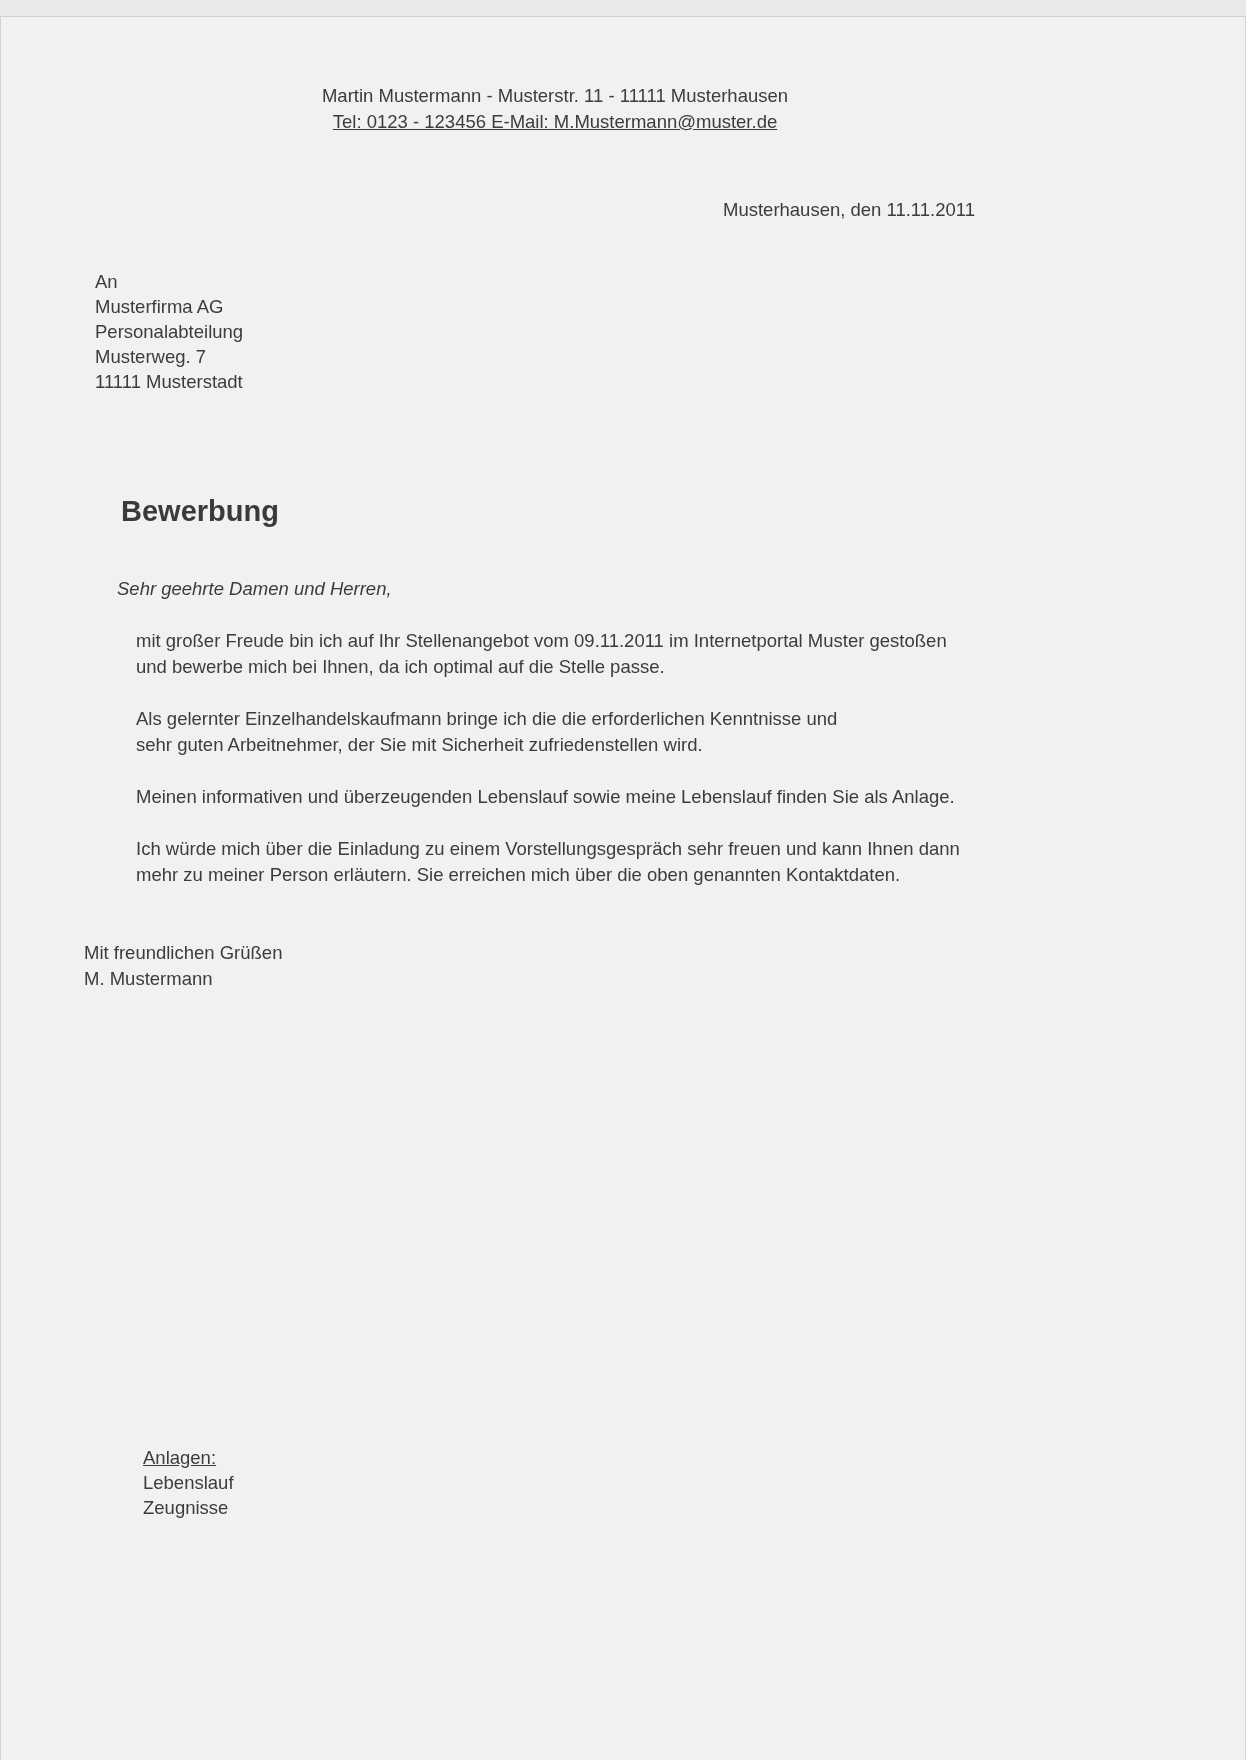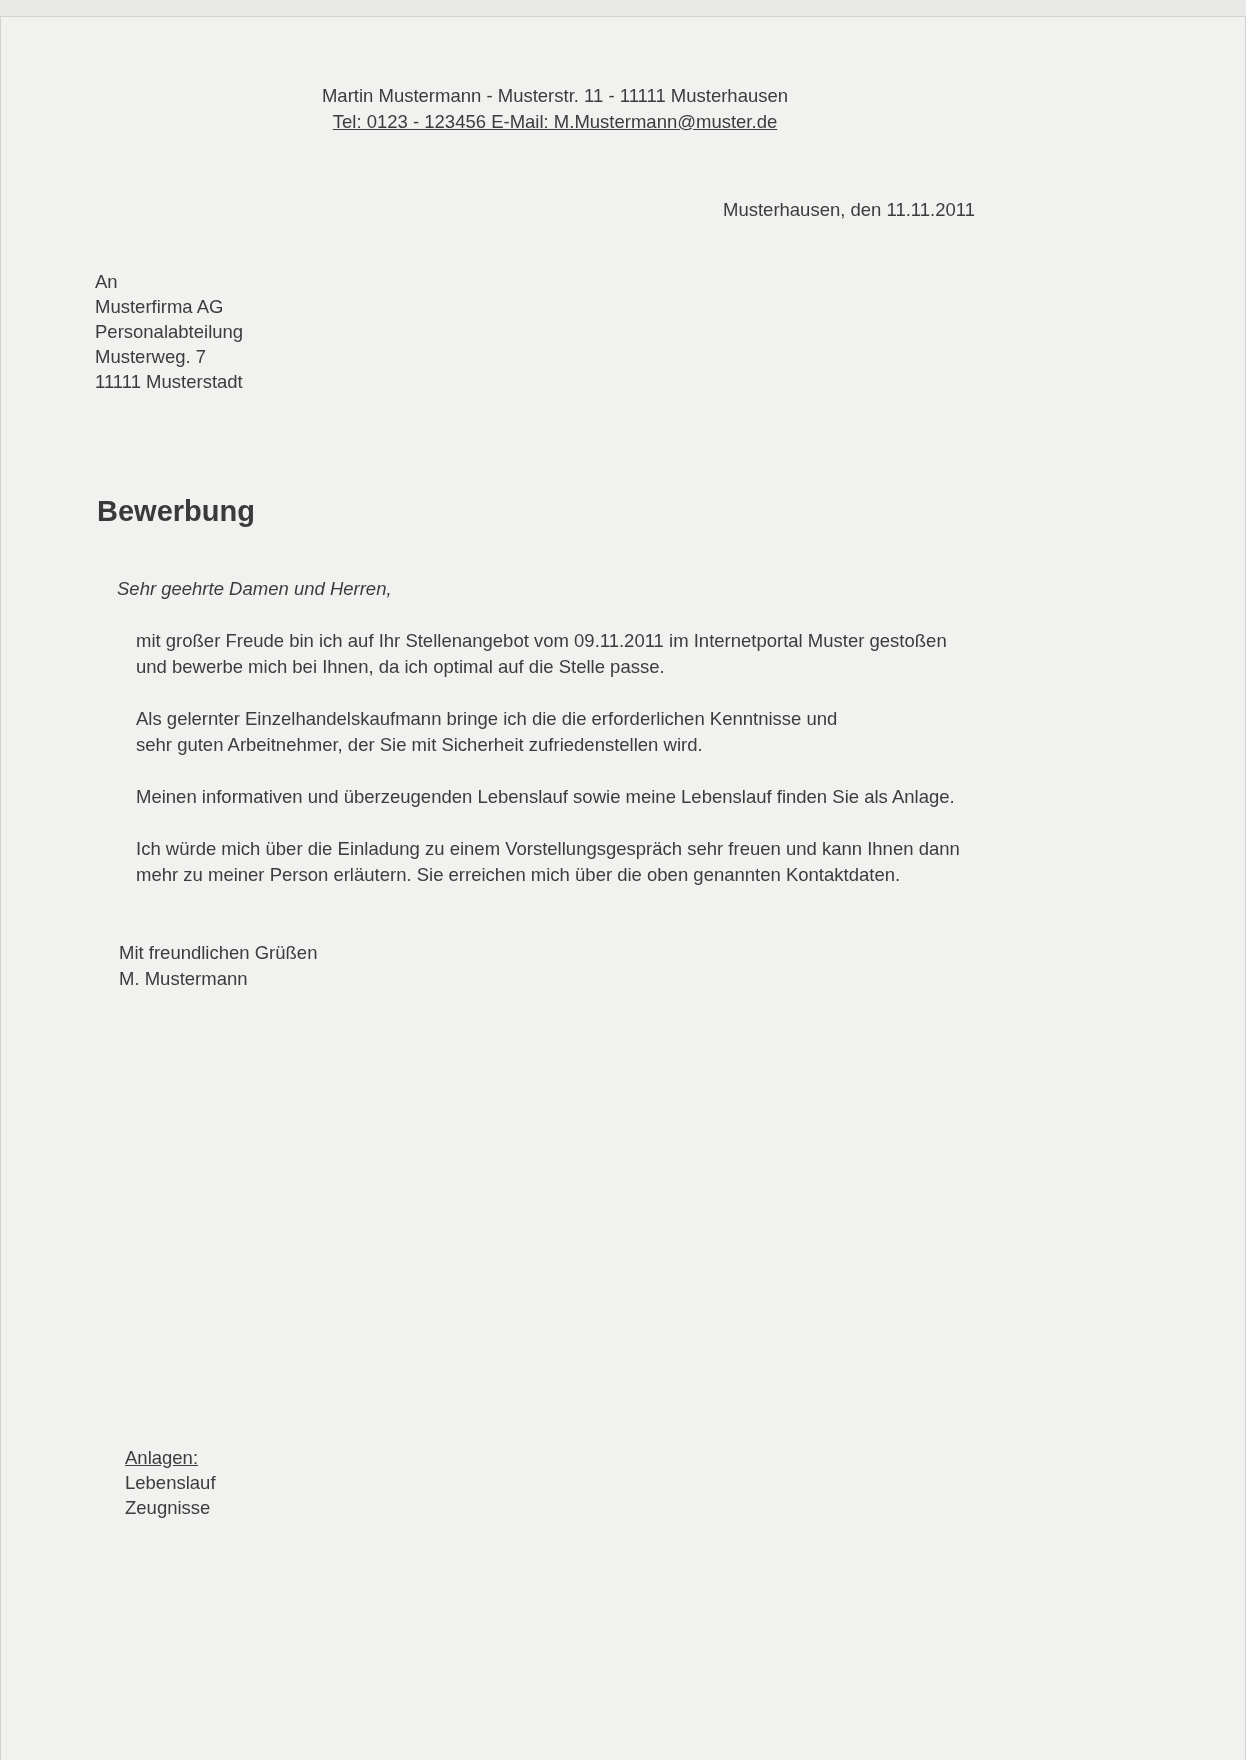--- a/index.html
+++ b/index.html
@@ -37,48 +37,48 @@
   .recipient-block {
     margin-top: 46px;
     padding-left: 94px;
   }
   .recipient-block .line {
     white-space: nowrap;
     line-height: 25px;
   }
   .subject-heading {
     margin-top: 100px;
-    padding-left: 96px;
+    padding-left: 120px;
     font-size: 29px;
     line-height: 34px;
     font-weight: bold;
     color: #3a3a3a;
   }
   .salutation {
     margin-top: 48px;
     padding-left: 116px;
     font-style: italic;
   }
   .body-paragraph {
     margin-top: 26px;
     padding-left: 135px;
   }
   .body-paragraph .line {
     white-space: nowrap;
   }
   .closing-block {
     margin-top: 52px;
-    padding-left: 118px;
+    padding-left: 83px;
   }
   .closing-block .line {
     white-space: nowrap;
   }
   .enclosures-block {
     position: absolute;
-    left: 124px;
+    left: 142px;
     top: 1428px;
   }
   .enclosures-block .line {
     white-space: nowrap;
     line-height: 25px;
   }
   .enclosure-title {
     text-decoration: underline;
   }
 </style>

